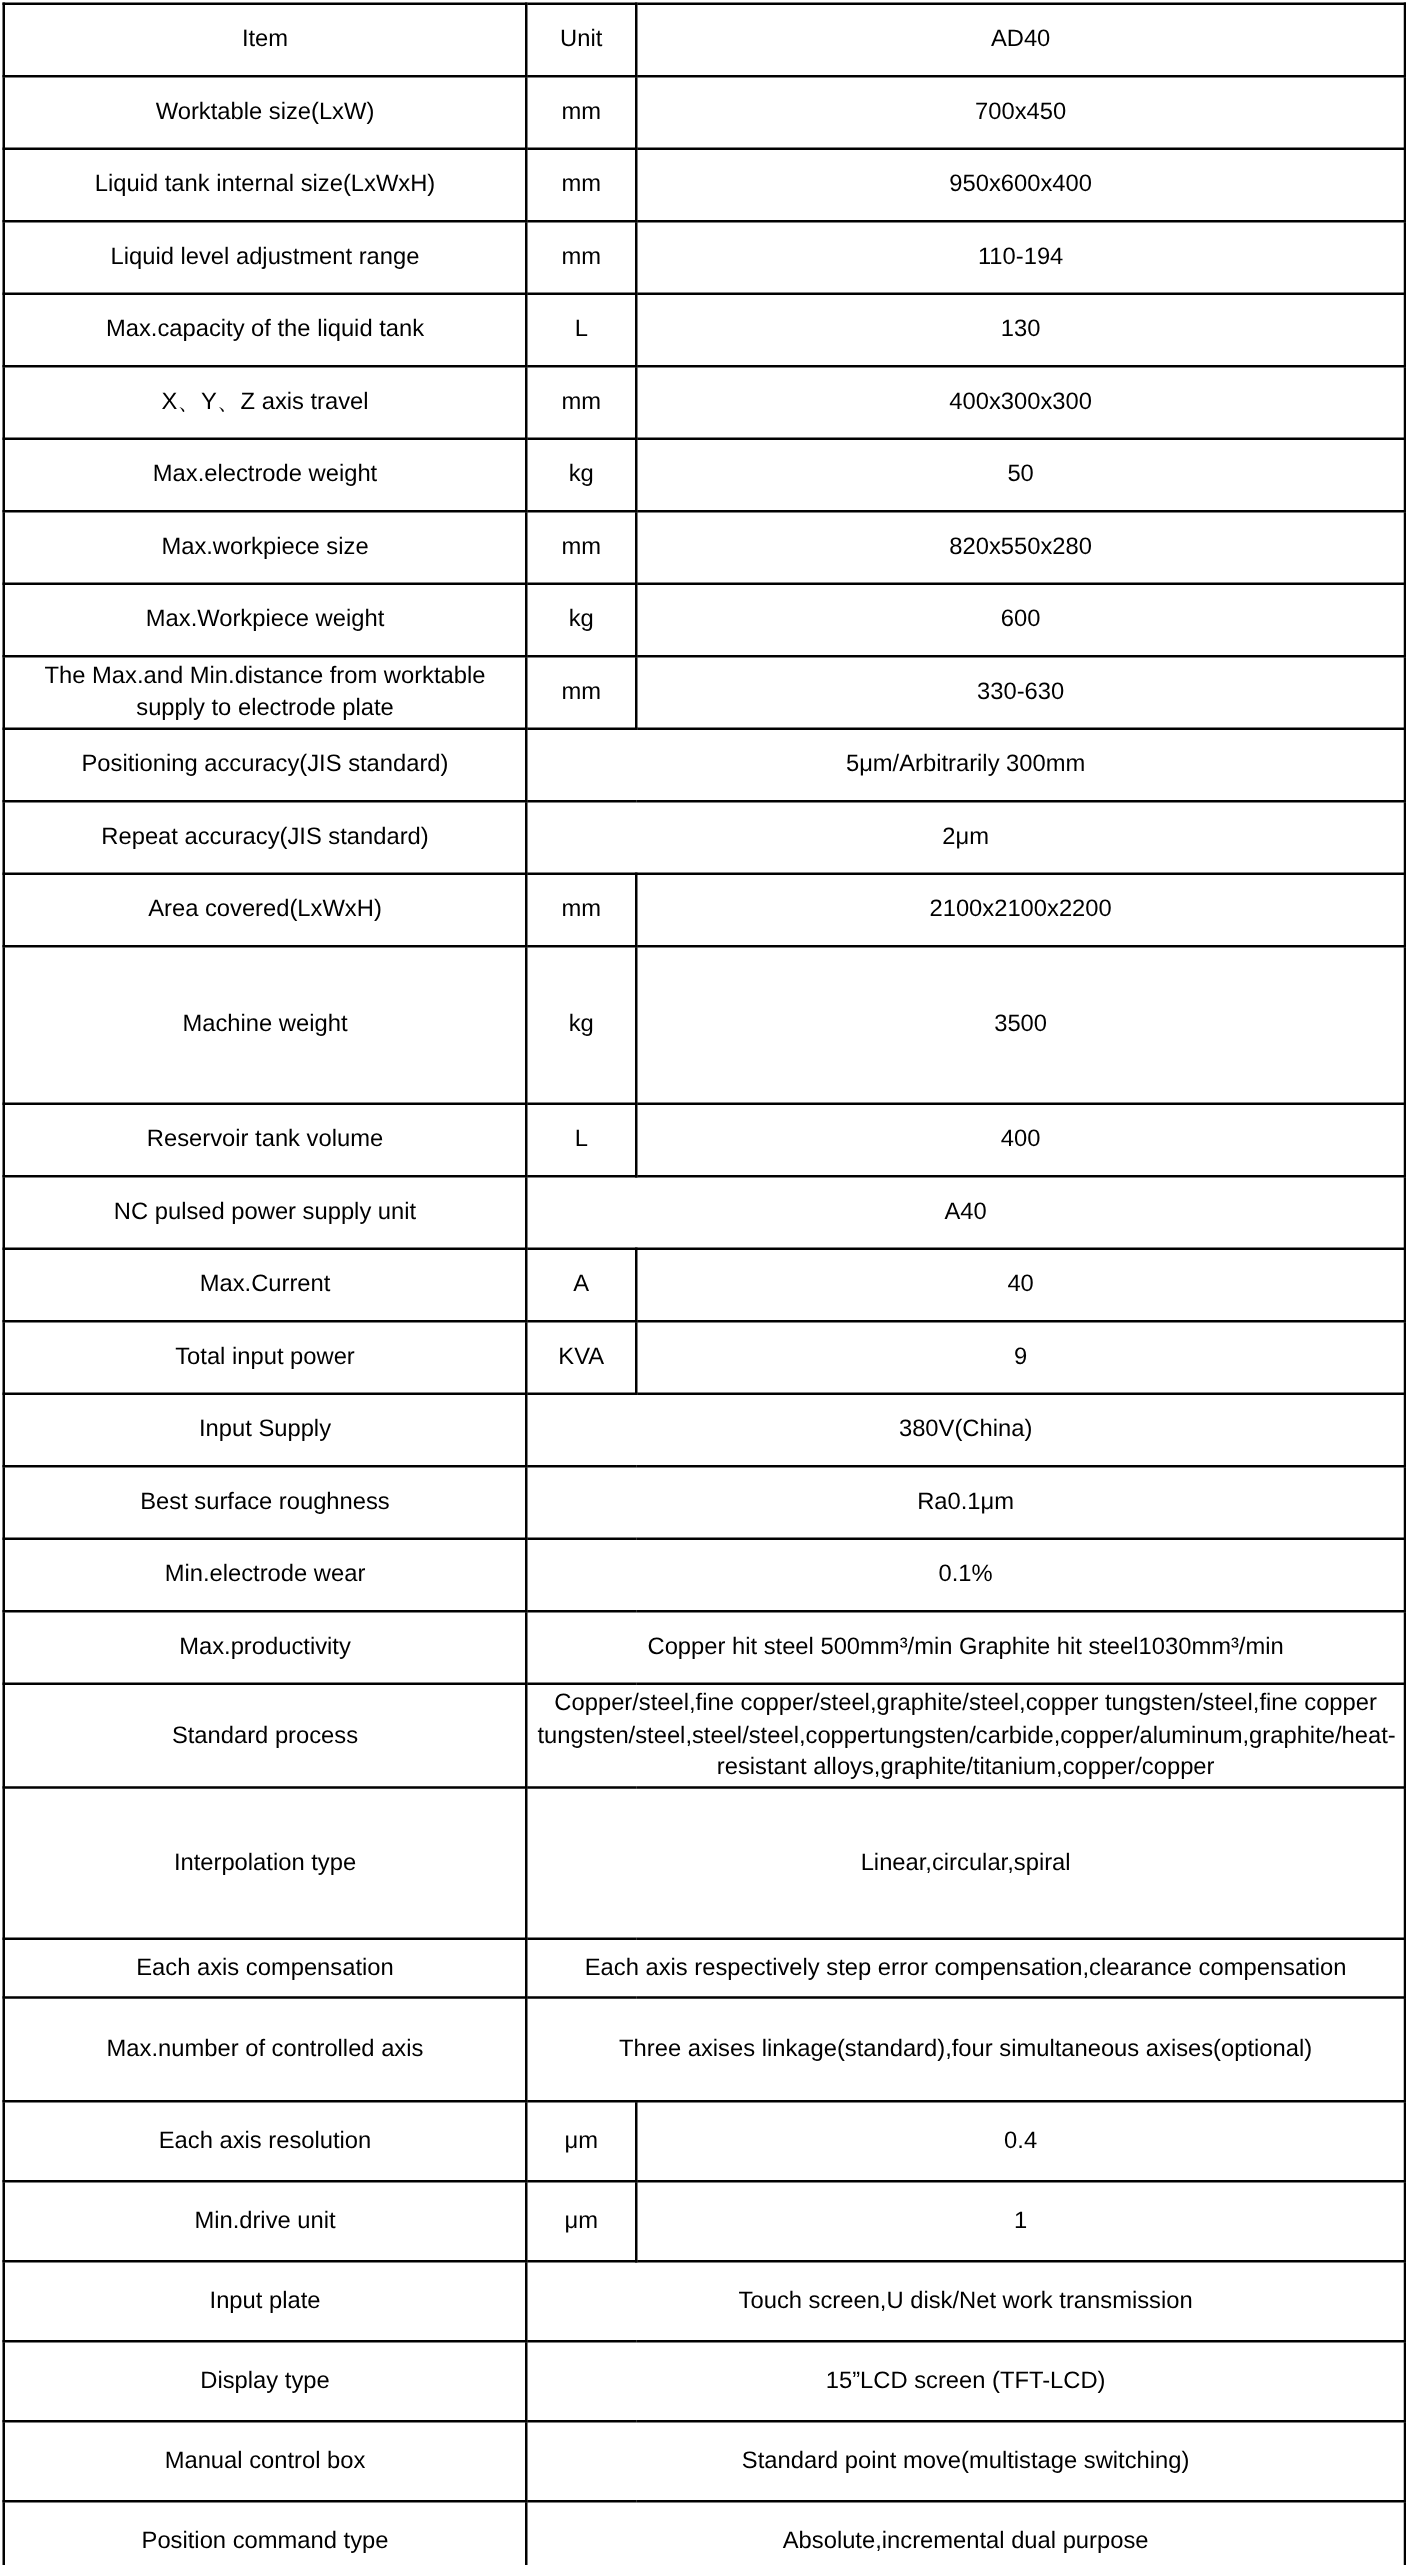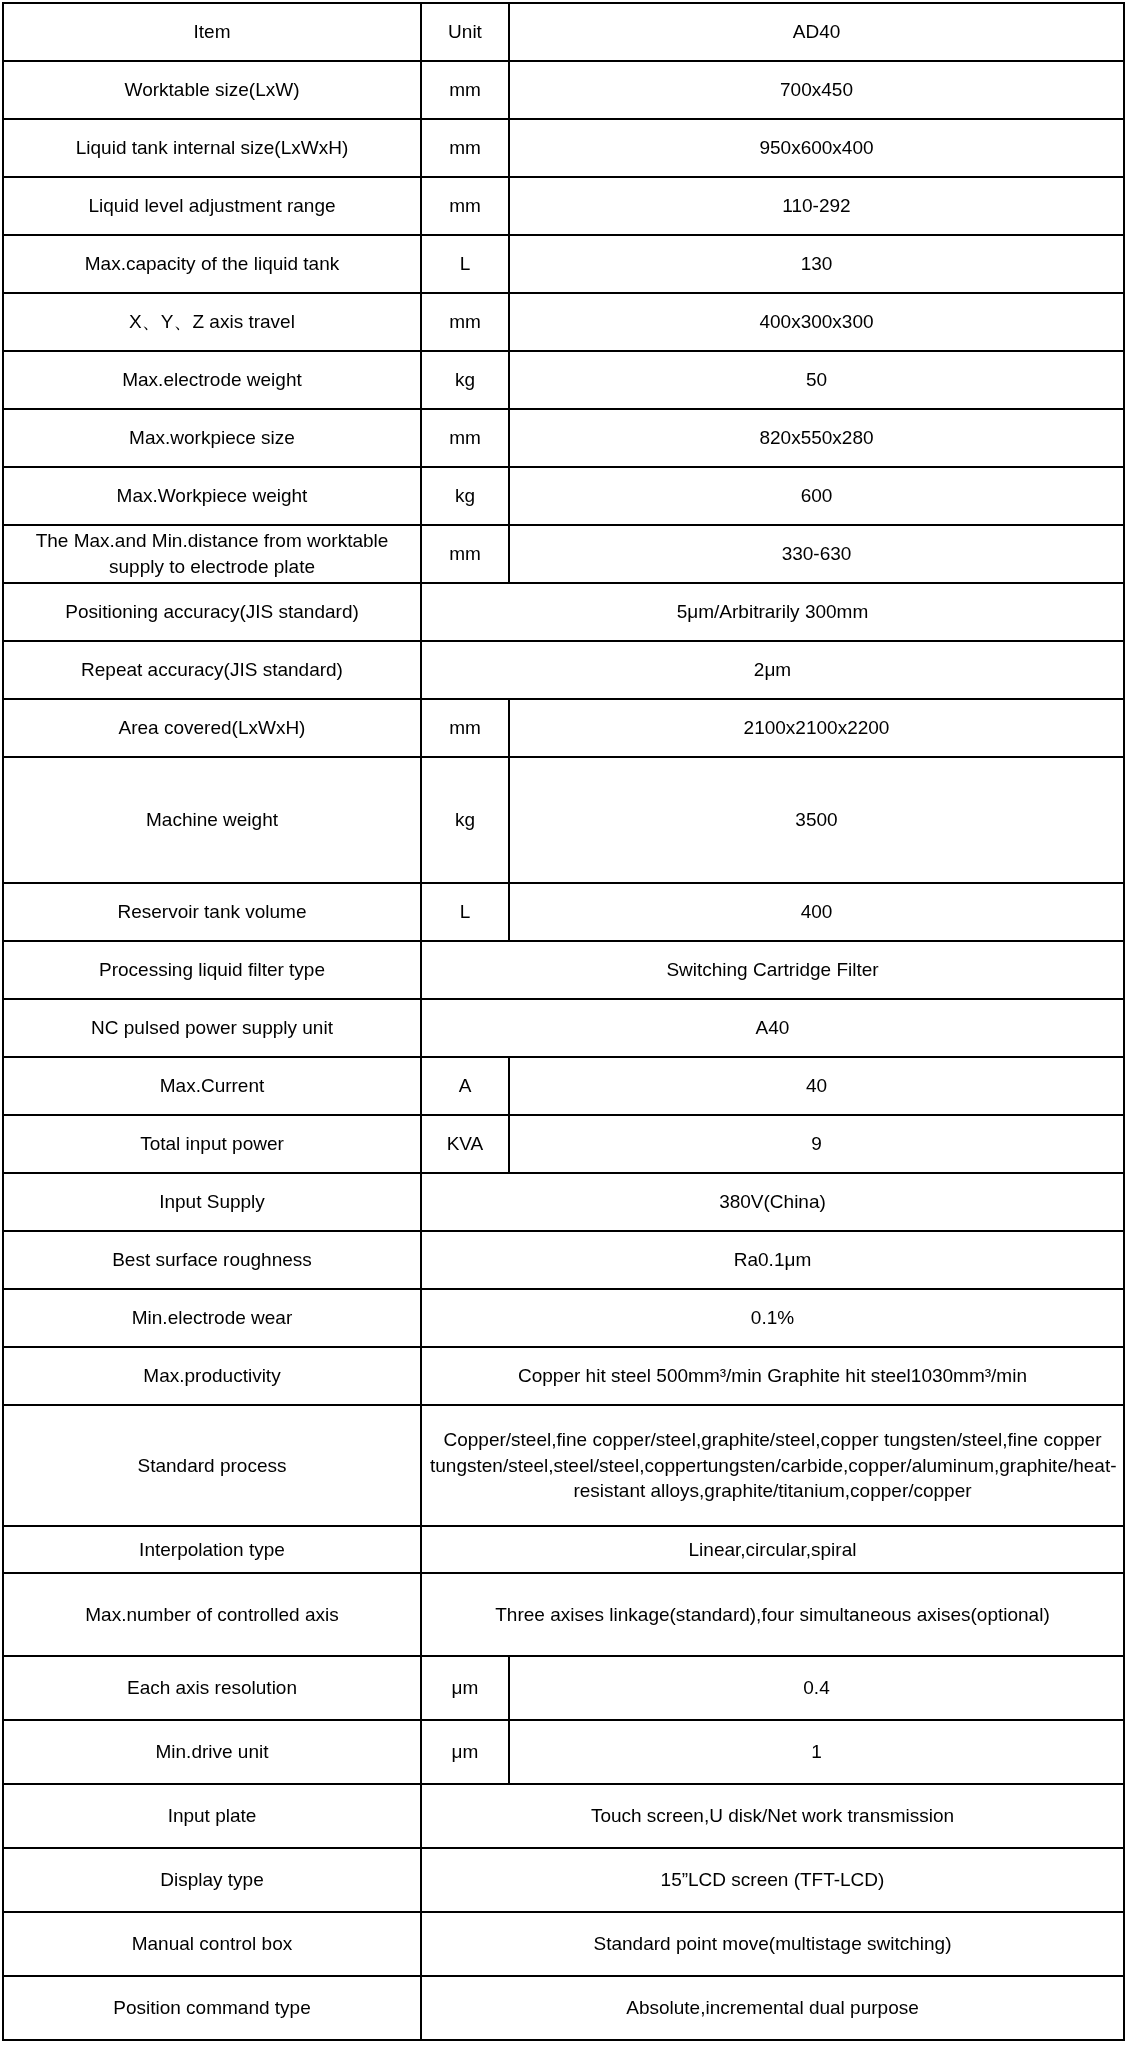--- a/index.html
+++ b/index.html
@@ -63,21 +63,21 @@
         <td>700x450</td>
       </tr>
       <tr>
         <td>Liquid tank internal size(LxWxH)</td>
         <td>mm</td>
         <td>950x600x400</td>
       </tr>
       <tr>
         <td>Liquid level adjustment range</td>
         <td>mm</td>
-        <td>110-292</td>
+        <td>110-194</td>
       </tr>
       <tr>
         <td>Max.capacity of the liquid tank</td>
         <td>L</td>
         <td>130</td>
       </tr>
       <tr>
         <td>X、Y、Z axis travel</td>
         <td>mm</td>
         <td>400x300x300</td>
@@ -119,24 +119,20 @@
         <td>Machine weight</td>
         <td>kg</td>
         <td>3500</td>
       </tr>
       <tr>
         <td>Reservoir tank volume</td>
         <td>L</td>
         <td>400</td>
       </tr>
       <tr>
-        <td>Processing liquid filter type</td>
-        <td colspan="2">Switching Cartridge Filter</td>
-      </tr>
-      <tr>
         <td>NC pulsed power supply unit</td>
         <td colspan="2">A40</td>
       </tr>
       <tr>
         <td>Max.Current</td>
         <td>A</td>
         <td>40</td>
       </tr>
       <tr>
         <td>Total input power</td>
@@ -159,20 +155,24 @@
         <td>Max.productivity</td>
         <td colspan="2">Copper hit steel 500mm³/min Graphite hit steel1030mm³/min</td>
       </tr>
       <tr>
         <td>Standard process</td>
         <td colspan="2">Copper/steel,fine copper/steel,graphite/steel,copper tungsten/steel,fine copper tungsten/steel,steel/steel,coppertungsten/carbide,copper/aluminum,graphite/heat-resistant alloys,graphite/titanium,copper/copper</td>
       </tr>
       <tr>
         <td>Interpolation type</td>
         <td colspan="2">Linear,circular,spiral</td>
+      </tr>
+      <tr>
+        <td>Each axis compensation</td>
+        <td colspan="2">Each axis respectively step error compensation,clearance compensation</td>
       </tr>
       <tr>
         <td>Max.number of controlled axis</td>
         <td colspan="2">Three axises linkage(standard),four simultaneous axises(optional)</td>
       </tr>
       <tr>
         <td>Each axis resolution</td>
         <td>μm</td>
         <td>0.4</td>
       </tr>

